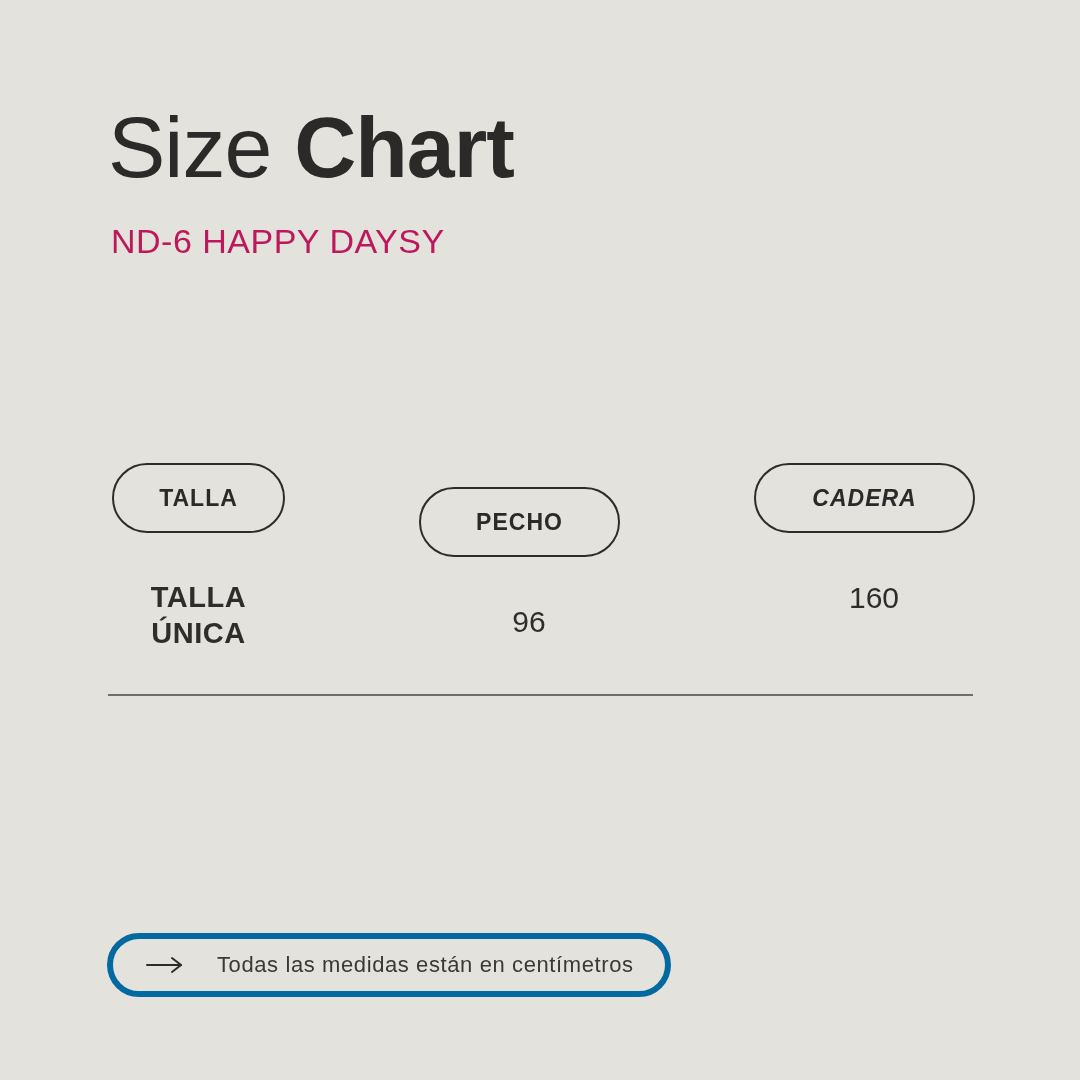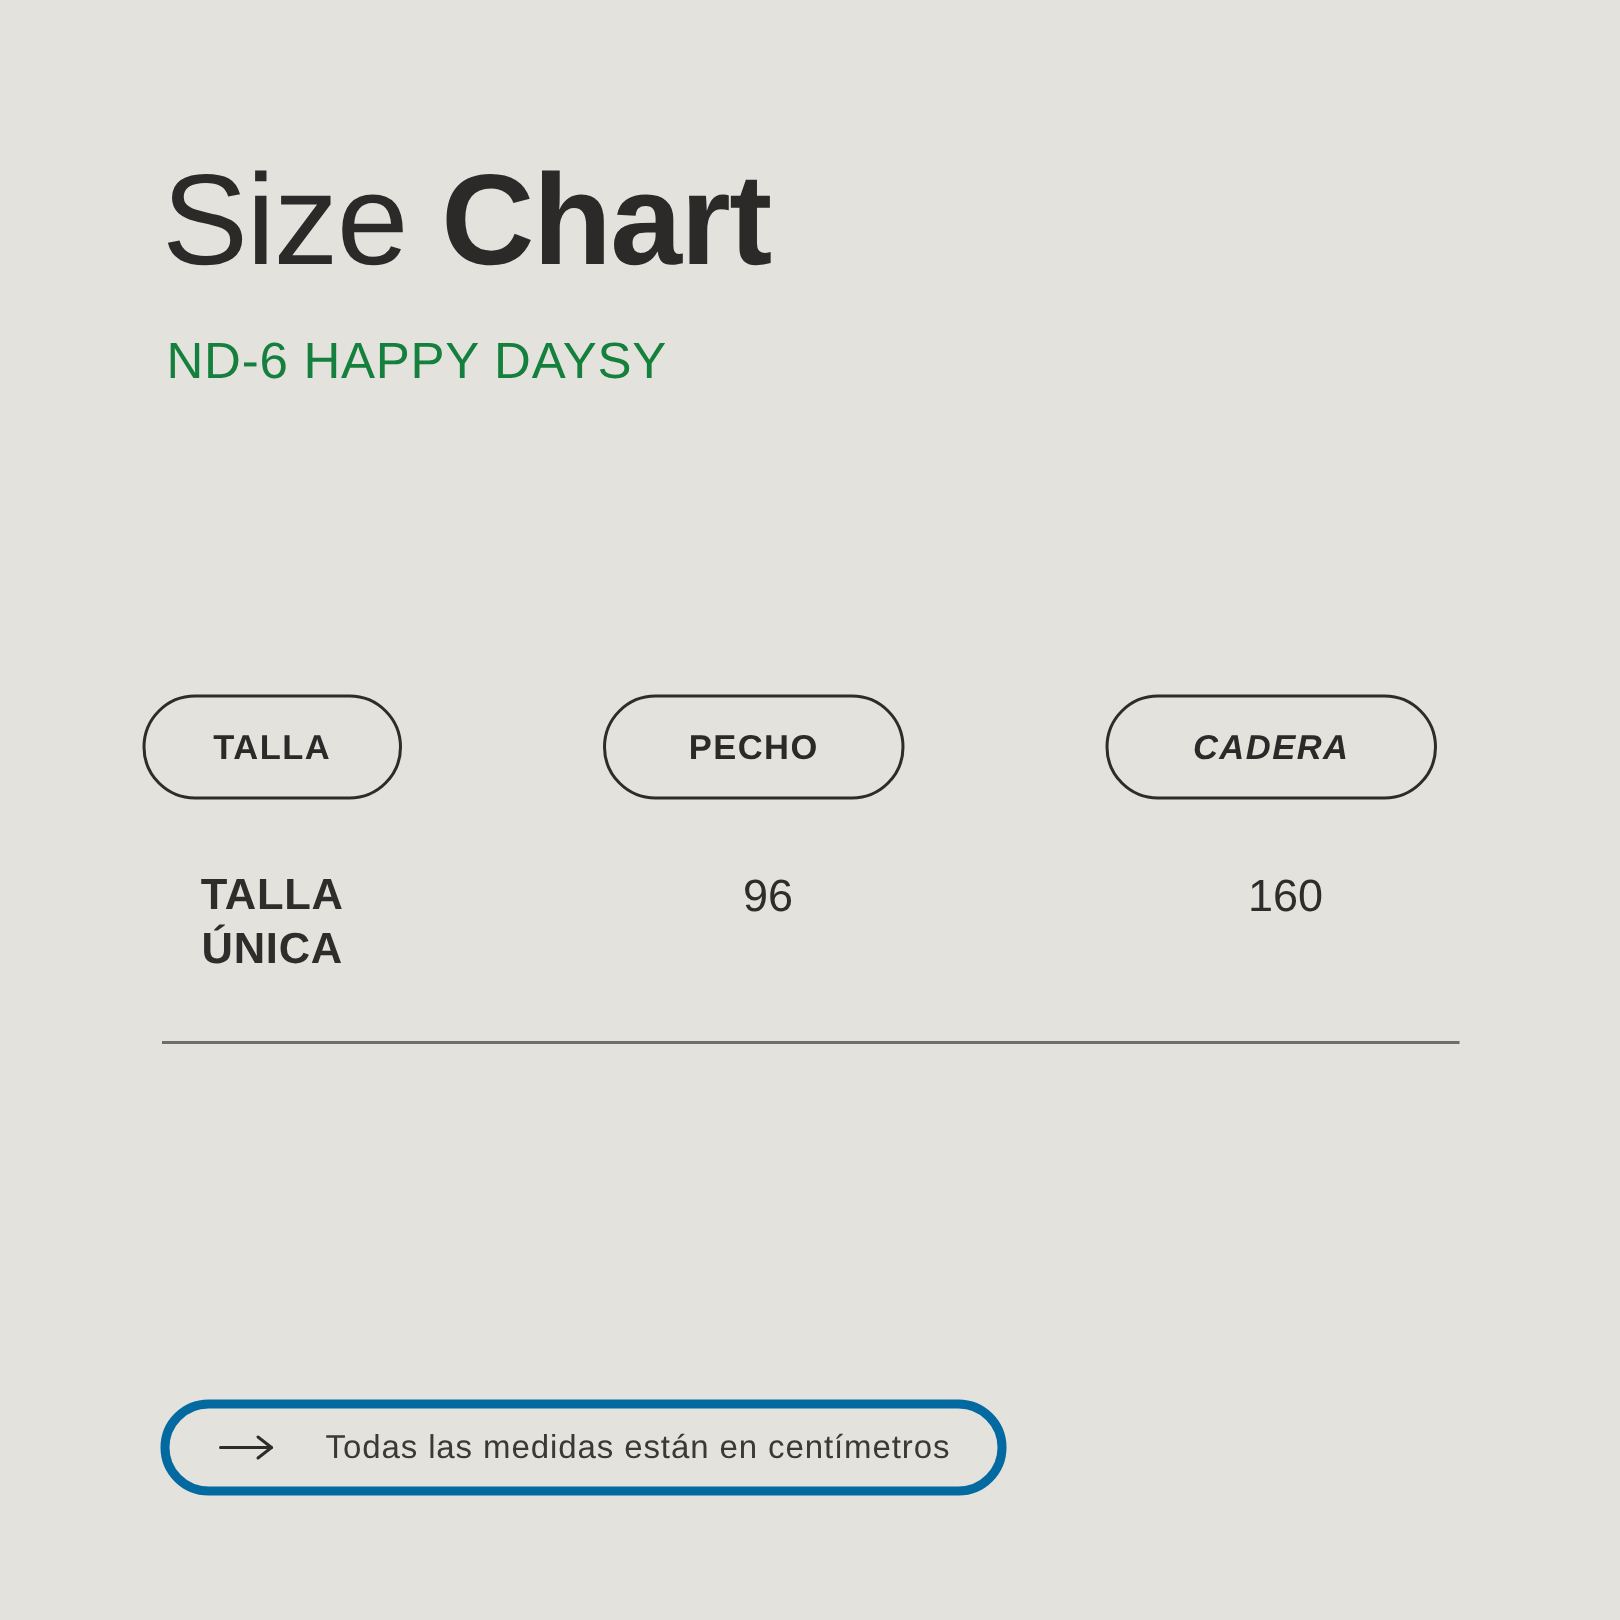--- a/index.html
+++ b/index.html
@@ -33,38 +33,38 @@
   .title .light { font-weight: 400; }
   .title .bold  { font-weight: 700; }
 
   .subtitle {
     position: absolute;
     left: 111px;
     top: 222px;
     font-size: 34px;
     font-weight: 400;
     letter-spacing: 0.5px;
-    color: #15803d;
+    color: #be185d;
     white-space: nowrap;
   }
 
   
   .row {
     position: absolute;
-    left: 95px;
+    left: 112px;
     width: 863px;
     display: flex;
     justify-content: space-between;
     align-items: flex-start;
   }
   .header-row { top: 463px; }
   .data-row   { top: 579px; }
 
   .col-0 { width: 173px; }
-  .col-1 { width: 201px; }
+  .col-1 { width: 201px; margin-top: 24px; }
   .col-2 { width: 221px; font-style: italic; }
   .col-3 { width: 202px; }
 
   .pill {
     box-sizing: border-box;
     height: 70px;
     border: 2px solid #2d2c2a;
     border-radius: 40px;
     display: flex;
     align-items: center;

